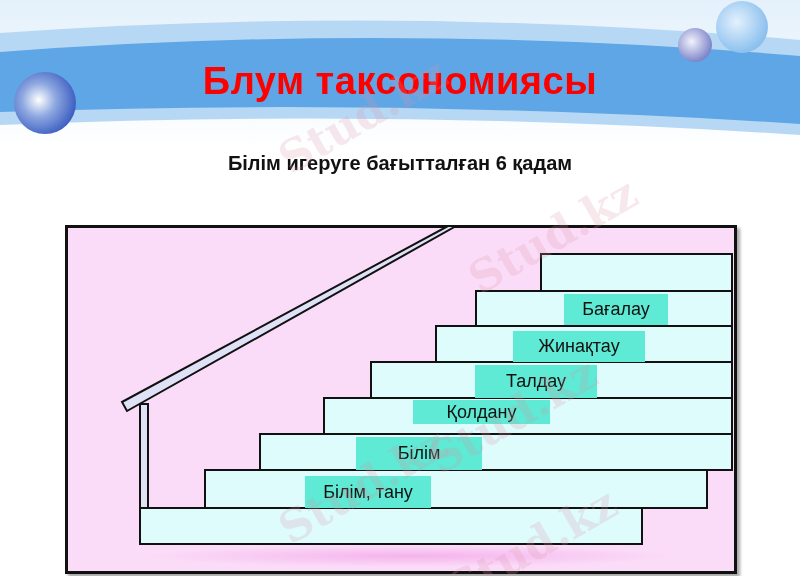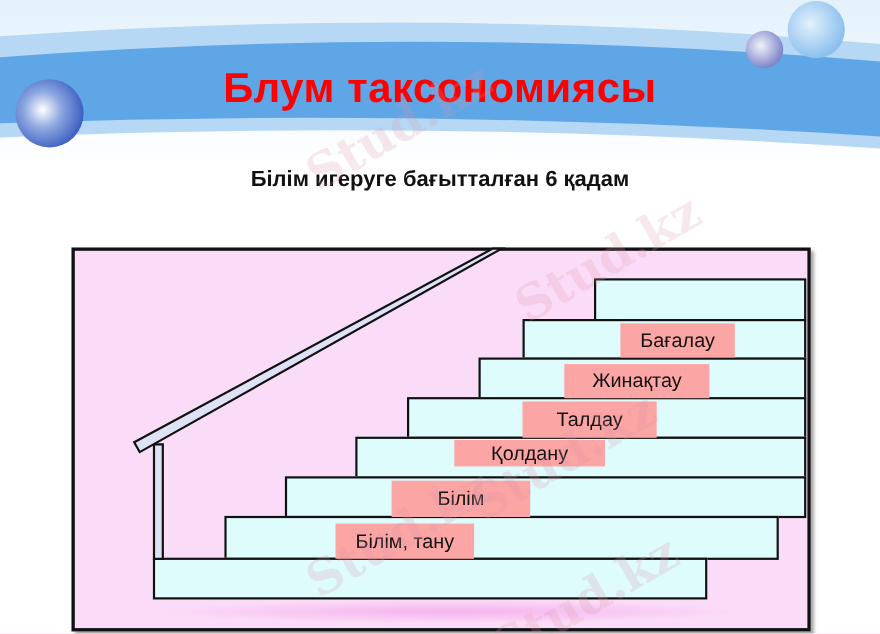--- a/index.html
+++ b/index.html
@@ -4,21 +4,21 @@
 <style>
   html, body { margin:0; padding:0; }
   body { width:800px; height:576px; overflow:hidden; position:relative; background:#ffffff; font-family:"Liberation Sans", sans-serif; }
   .bg-top { position:absolute; left:0; top:0; width:800px; height:150px; background:linear-gradient(180deg,#e4f1fb 0%,#eef6fc 40%,#ffffff 100%); }
   .wave { position:absolute; left:0; top:0; width:800px; height:150px; }
   .title { position:absolute; left:0; width:800px; top:60px; text-align:center; color:#ff0000; font-weight:bold; font-size:38px; letter-spacing:0.5px; }
   .subtitle { position:absolute; left:0; width:800px; top:152px; text-align:center; color:#111; font-weight:bold; font-size:20px; }
   .frame { position:absolute; left:65px; top:225px; width:666px; height:343px; border:3px solid #111; background:#fbdcf8; box-shadow:3px 3px 3px rgba(0,0,0,0.35); }
   .glow { position:absolute; left:140px; top:545px; width:540px; height:22px; background:radial-gradient(ellipse at center,#f5b3ec 0%,rgba(251,220,248,0) 70%); }
   .step { position:absolute; background:#dffcfd; border:2px solid #111; box-sizing:border-box; }
-  .label { position:absolute; background:#fca5a5; color:#111; font-size:18px; display:flex; align-items:center; justify-content:center; box-sizing:border-box; }
+  .label { position:absolute; background:#5eead4; color:#111; font-size:18px; display:flex; align-items:center; justify-content:center; box-sizing:border-box; }
   svg.rail { position:absolute; left:0; top:0; width:800px; height:576px; pointer-events:none; }
   .wm { position:absolute; color:rgba(220,150,170,0.22); font-family:"DejaVu Serif", serif; font-weight:bold; font-size:44px; transform:rotate(-30deg); white-space:nowrap; pointer-events:none; }
 </style>
 </head>
 <body>
 
 <div class="bg-top"></div>
 <svg class="wave" viewBox="0 0 800 150">
   <defs>
     <radialGradient id="ball1" cx="40%" cy="45%" r="60%">

